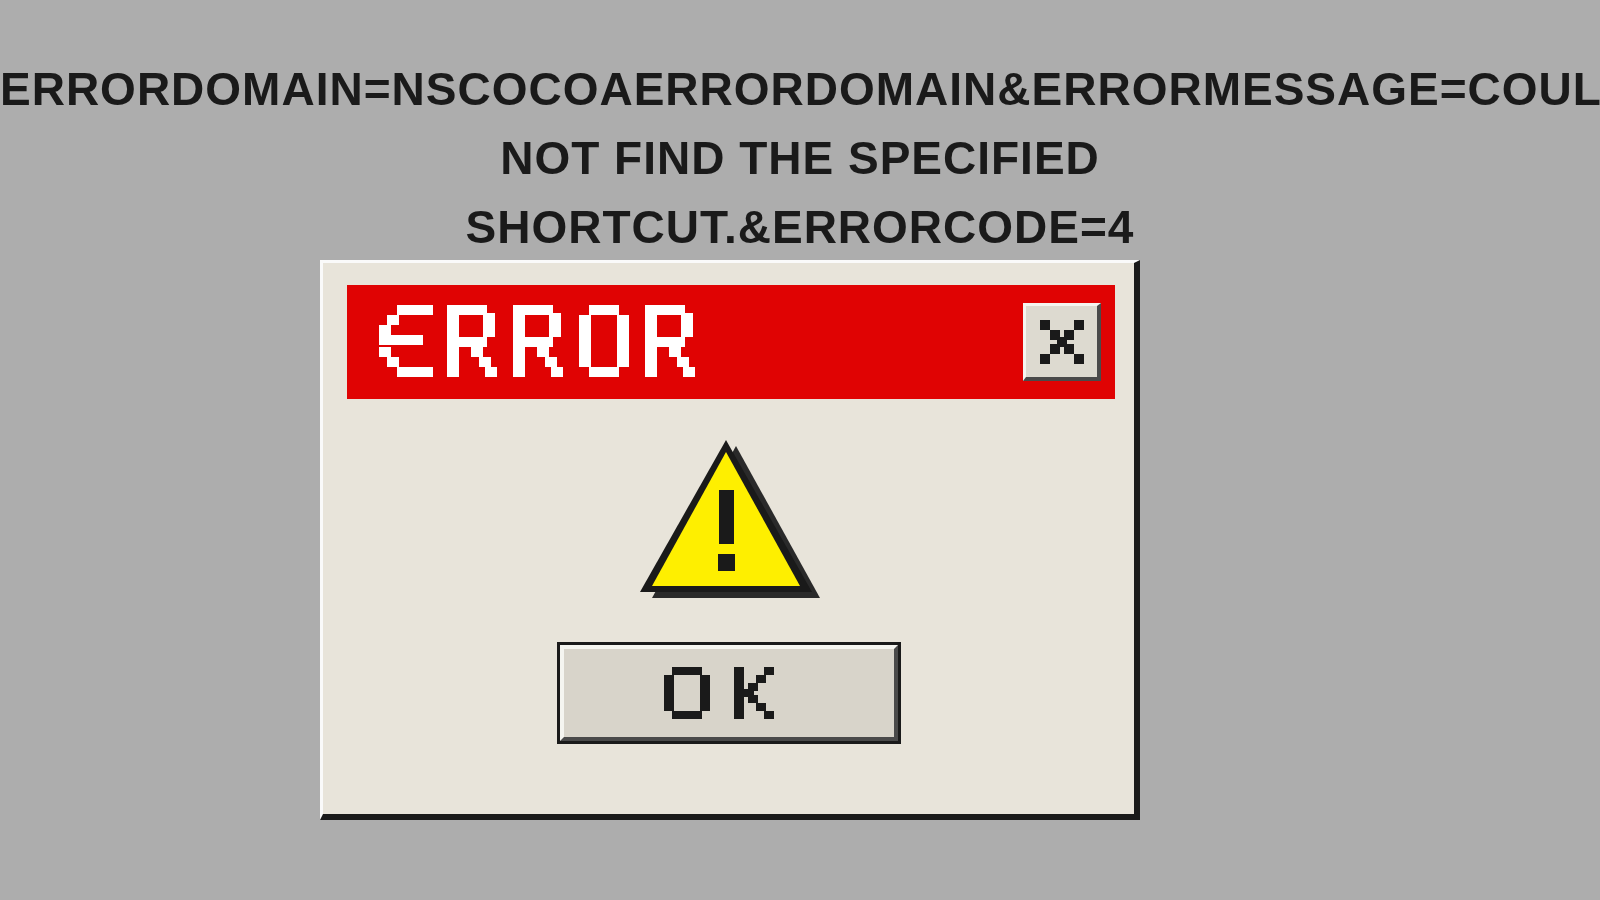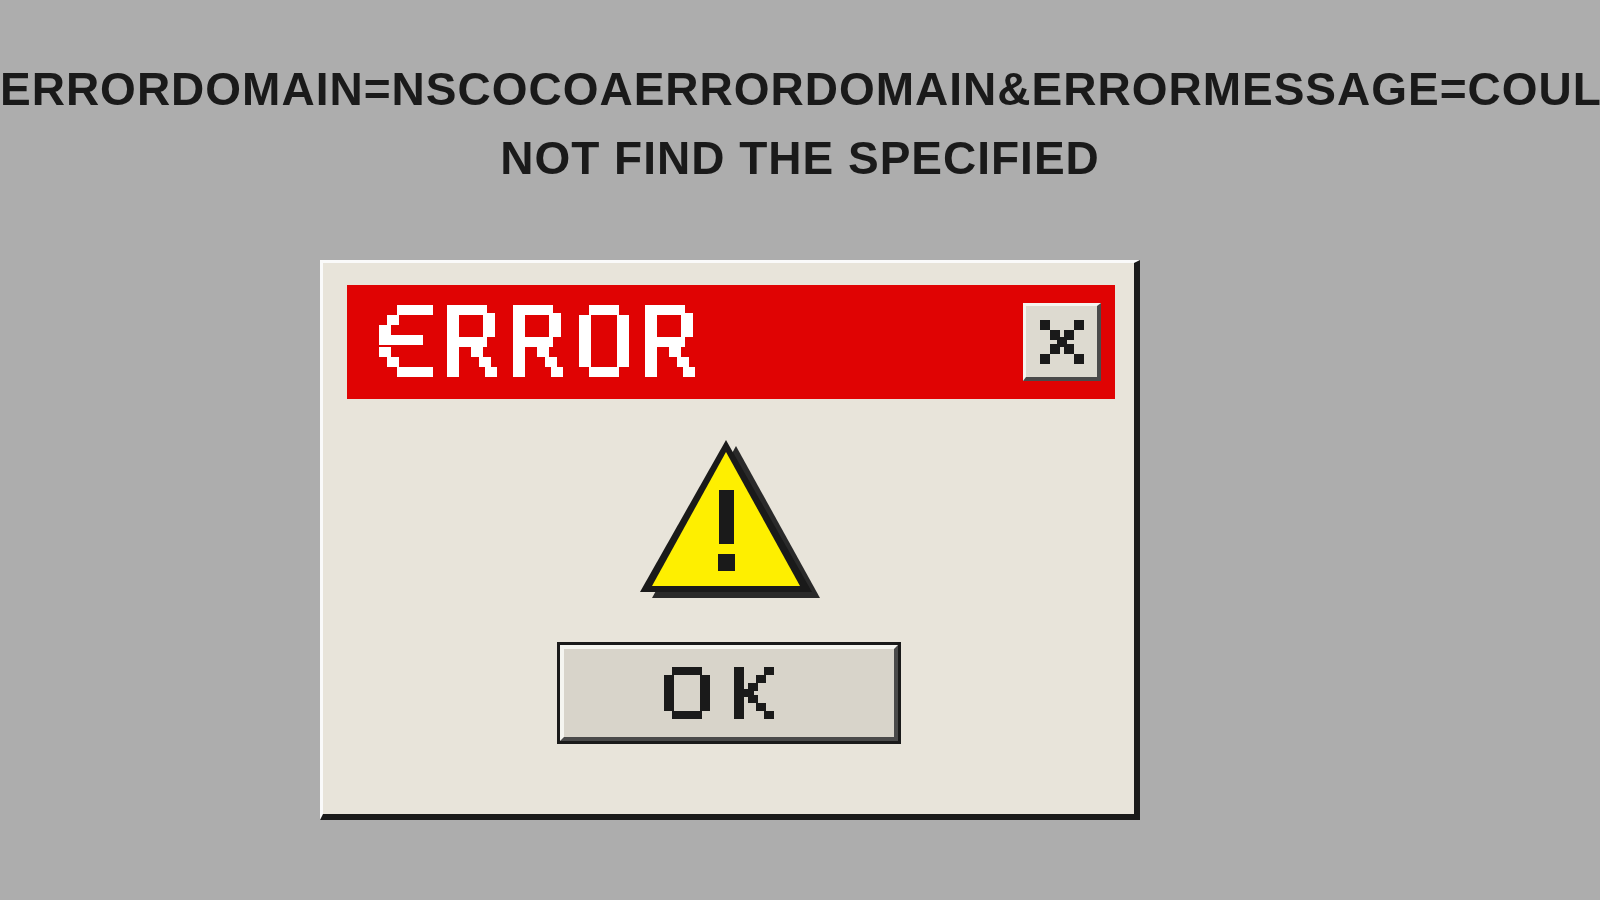--- a/index.html
+++ b/index.html
@@ -91,20 +91,21 @@
       outline: 3px solid #1a1a1a;
       outline-offset: -1px;
     }
     .ok-button svg { display: block; }
   </style>
 </head>
 <body>
 
 <div class="header-text">
   <div>errordomain=nscocoaerrordomain&amp;errormessage=could not find the specified</div>
+  <div>shortcut.&amp;errorcode=4</div>
 </div>
 
 <div class="dialog">
   <div class="titlebar">
     <div class="titlebar-text">
 
       <svg width="330" height="74" viewBox="0 0 330 74">
         <g fill="#ffffff">
 
           <rect x="18" y="0" width="36" height="10"></rect>

